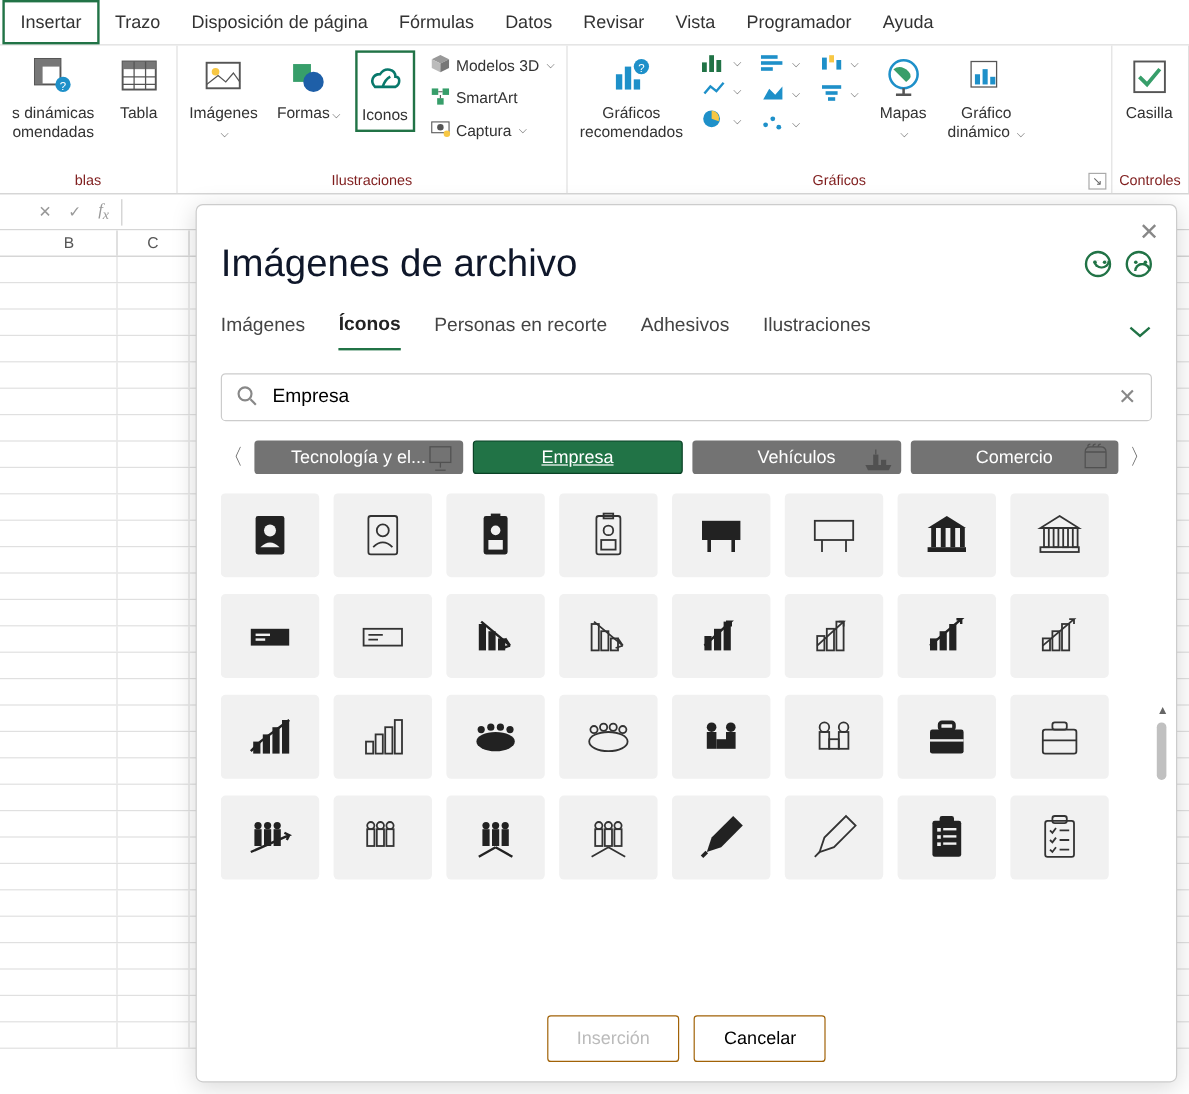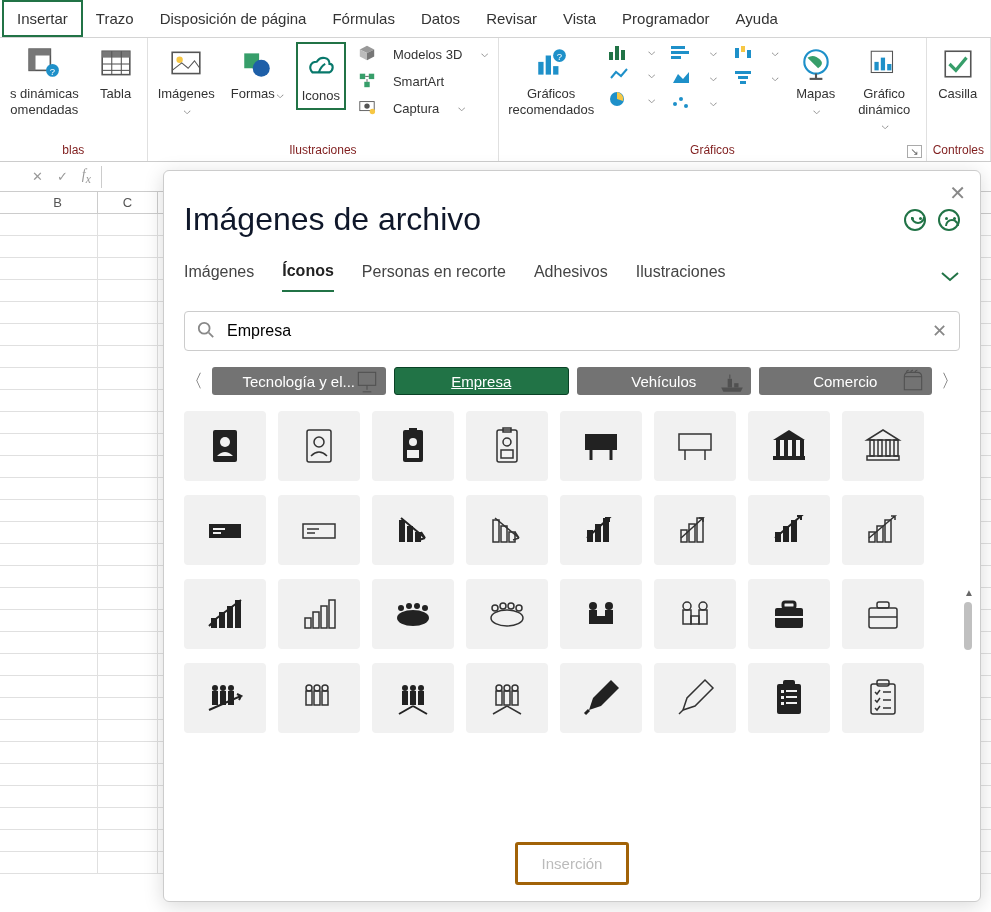--- a/index.html
+++ b/index.html
@@ -13,21 +13,21 @@
   
   .ribbon { display: flex; background: #fff; border-bottom: 1px solid #ccc; height: 124px; }
   .ribbon-group { border-right: 1px solid #e0e0e0; padding: 4px 6px 2px 6px; display: flex; flex-direction: column; position: relative; }
   .ribbon-group-label { text-align: center; font-size: 12px; color: #7f1d1d; padding: 2px 0; margin-top: auto; }
   .ribbon-items { display: flex; align-items: flex-start; gap: 8px; flex: 1; }
   .ribbon-btn { display: flex; flex-direction: column; align-items: center; gap: 4px; padding: 4px; cursor: pointer; min-width: 50px; }
   .ribbon-btn.active { border: 2px solid #217346; }
   .ribbon-btn .icon-box { width: 36px; height: 36px; display: flex; align-items: center; justify-content: center; }
   .ribbon-btn .label { font-size: 13px; text-align: center; line-height: 1.2; }
   .ribbon-small-col { display: flex; flex-direction: column; gap: 2px; justify-content: center; }
-  .ribbon-small { display: flex; align-items: center; gap: 17px; padding: 2px 4px; cursor: pointer; font-size: 13px; }
+  .ribbon-small { display: flex; align-items: center; gap: 4px; padding: 2px 4px; cursor: pointer; font-size: 13px; }
   .chevron { font-size: 9px; color: #666; margin-left: 2px; }
   .group-launcher { position: absolute; bottom: 3px; right: 4px; font-size: 10px; color: #666; cursor: pointer; border: 1px solid #aaa; padding: 0 2px; }
   
   
   .formula-bar { display: flex; align-items: center; height: 30px; border-bottom: 1px solid #ccc; padding: 0 4px; gap: 6px; }
   .fb-btn { padding: 0 4px; color: #999; cursor: pointer; }
   .fx { font-style: italic; font-family: 'Times New Roman', serif; font-size: 14px; }
   
   
   .grid-area { background: #fff; position: relative; height: 720px; }
@@ -71,21 +71,21 @@
   .icon-row { display: flex; gap: 12px; }
   .icon-tile { width: 82px; height: 70px; background: #f1f1f1; border-radius: 4px; display: flex; align-items: center; justify-content: center; cursor: pointer; }
   .icon-tile svg { width: 44px; height: 44px; }
   .icon-tile.outline svg * { fill: none; stroke: #333; stroke-width: 1.5; }
   
   .gallery-scroll { position: absolute; right: 8px; top: 416px; width: 8px; height: 420px; }
   .gallery-scroll .thumb { width: 8px; height: 48px; background: #c0c0c0; border-radius: 4px; margin-top: 4px; }
   .gallery-scroll .arrow { font-size: 10px; color: #666; text-align: center; }
   
   .dialog-footer { display: flex; justify-content: center; gap: 12px; padding-top: 18px; }
-  .dlg-btn { padding: 10px 24px; border: 3px solid #a16207; background: #fff; border-radius: 3px; cursor: pointer; font-size: 15px; }
+  .dlg-btn { padding: 10px 24px; border: 1px solid #a16207; background: #fff; border-radius: 3px; cursor: pointer; font-size: 15px; }
   .dlg-btn.disabled { color: #bbb; cursor: default; }
   
   
   .glyph { width: 34px; height: 34px; }
   
   .mini-chart { display: flex; align-items: flex-end; gap: 2px; width: 20px; height: 16px; }
   .mini-chart span { display: block; width: 4px; background: #217346; }
 </style>
 </head>
 <body>
@@ -840,14 +840,15 @@
   </div>
 
   <div class="gallery-scroll">
     <div class="arrow">▲</div>
     <div class="thumb"></div>
 
   </div>
 
   <div class="dialog-footer">
     <button class="dlg-btn disabled">Inserción</button>
+    <button class="dlg-btn">Cancelar</button>
   </div>
 </div>
 
 </body></html>

